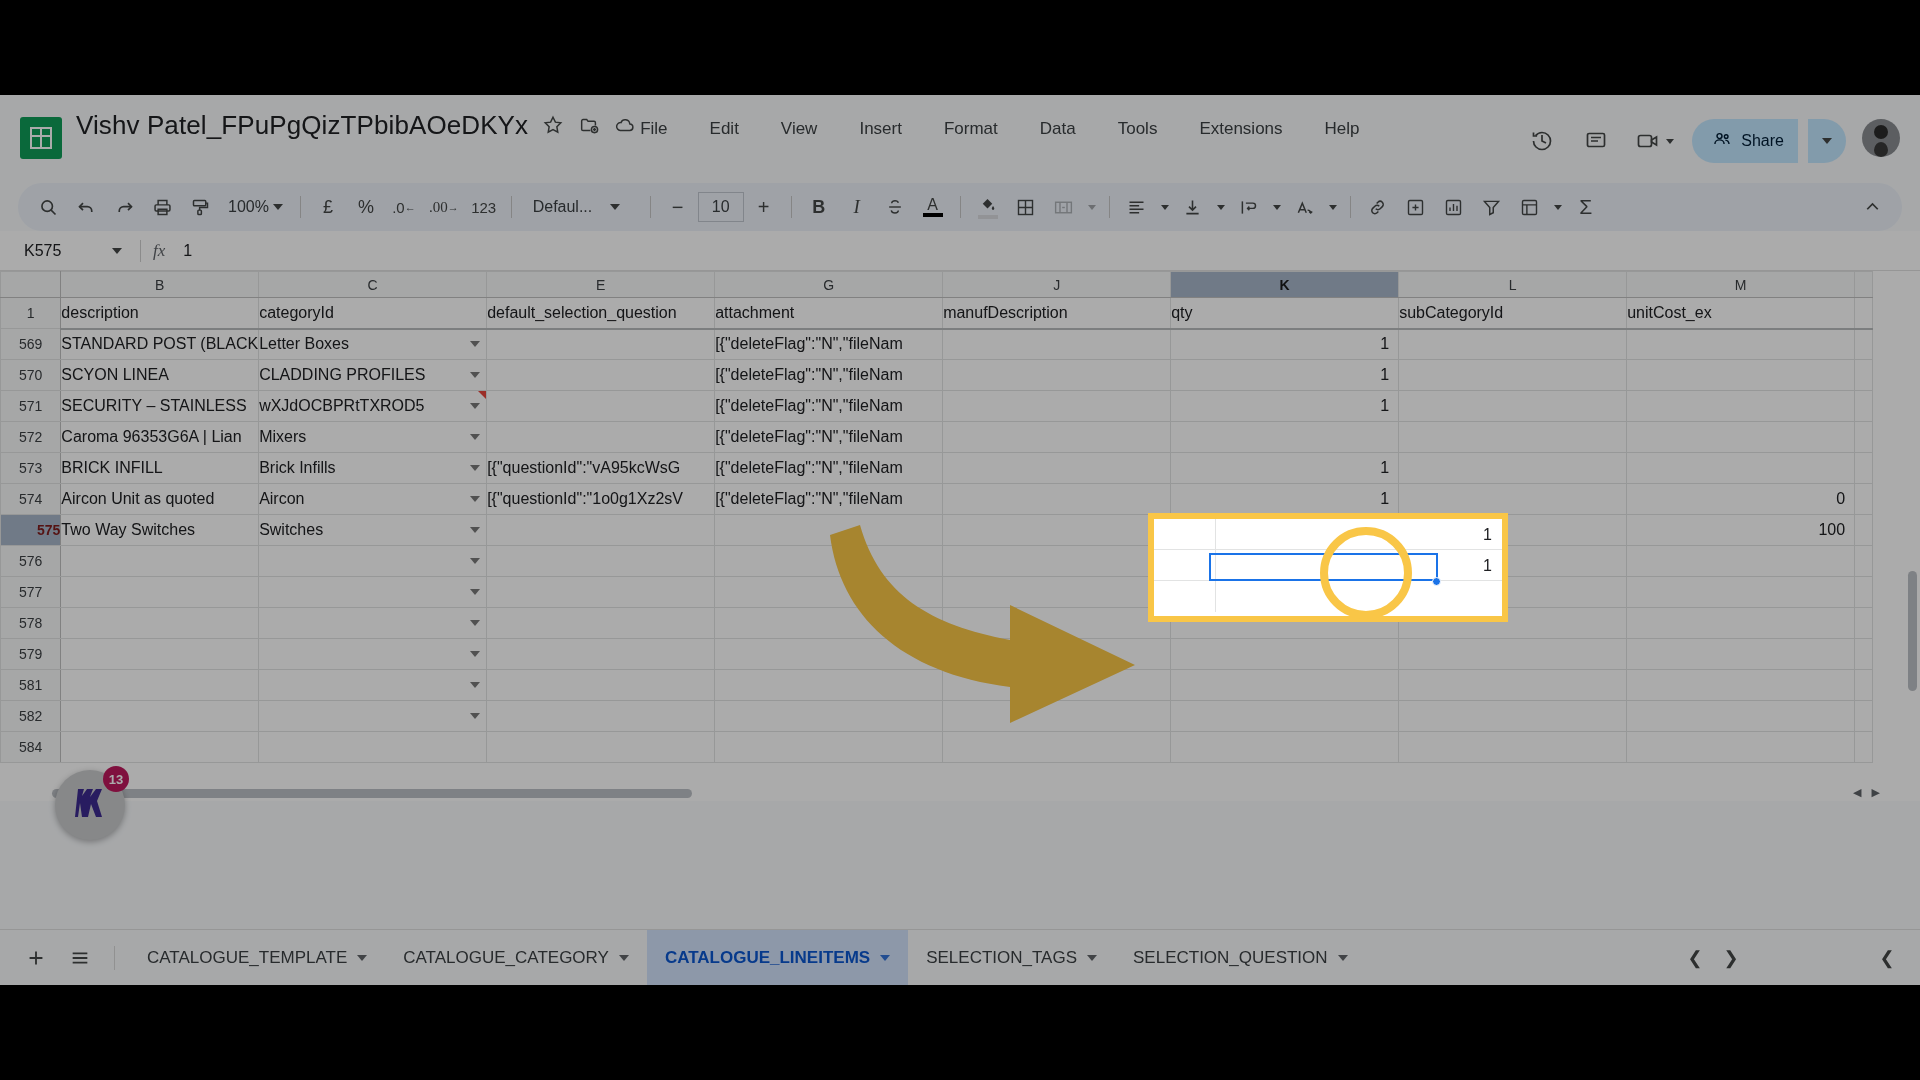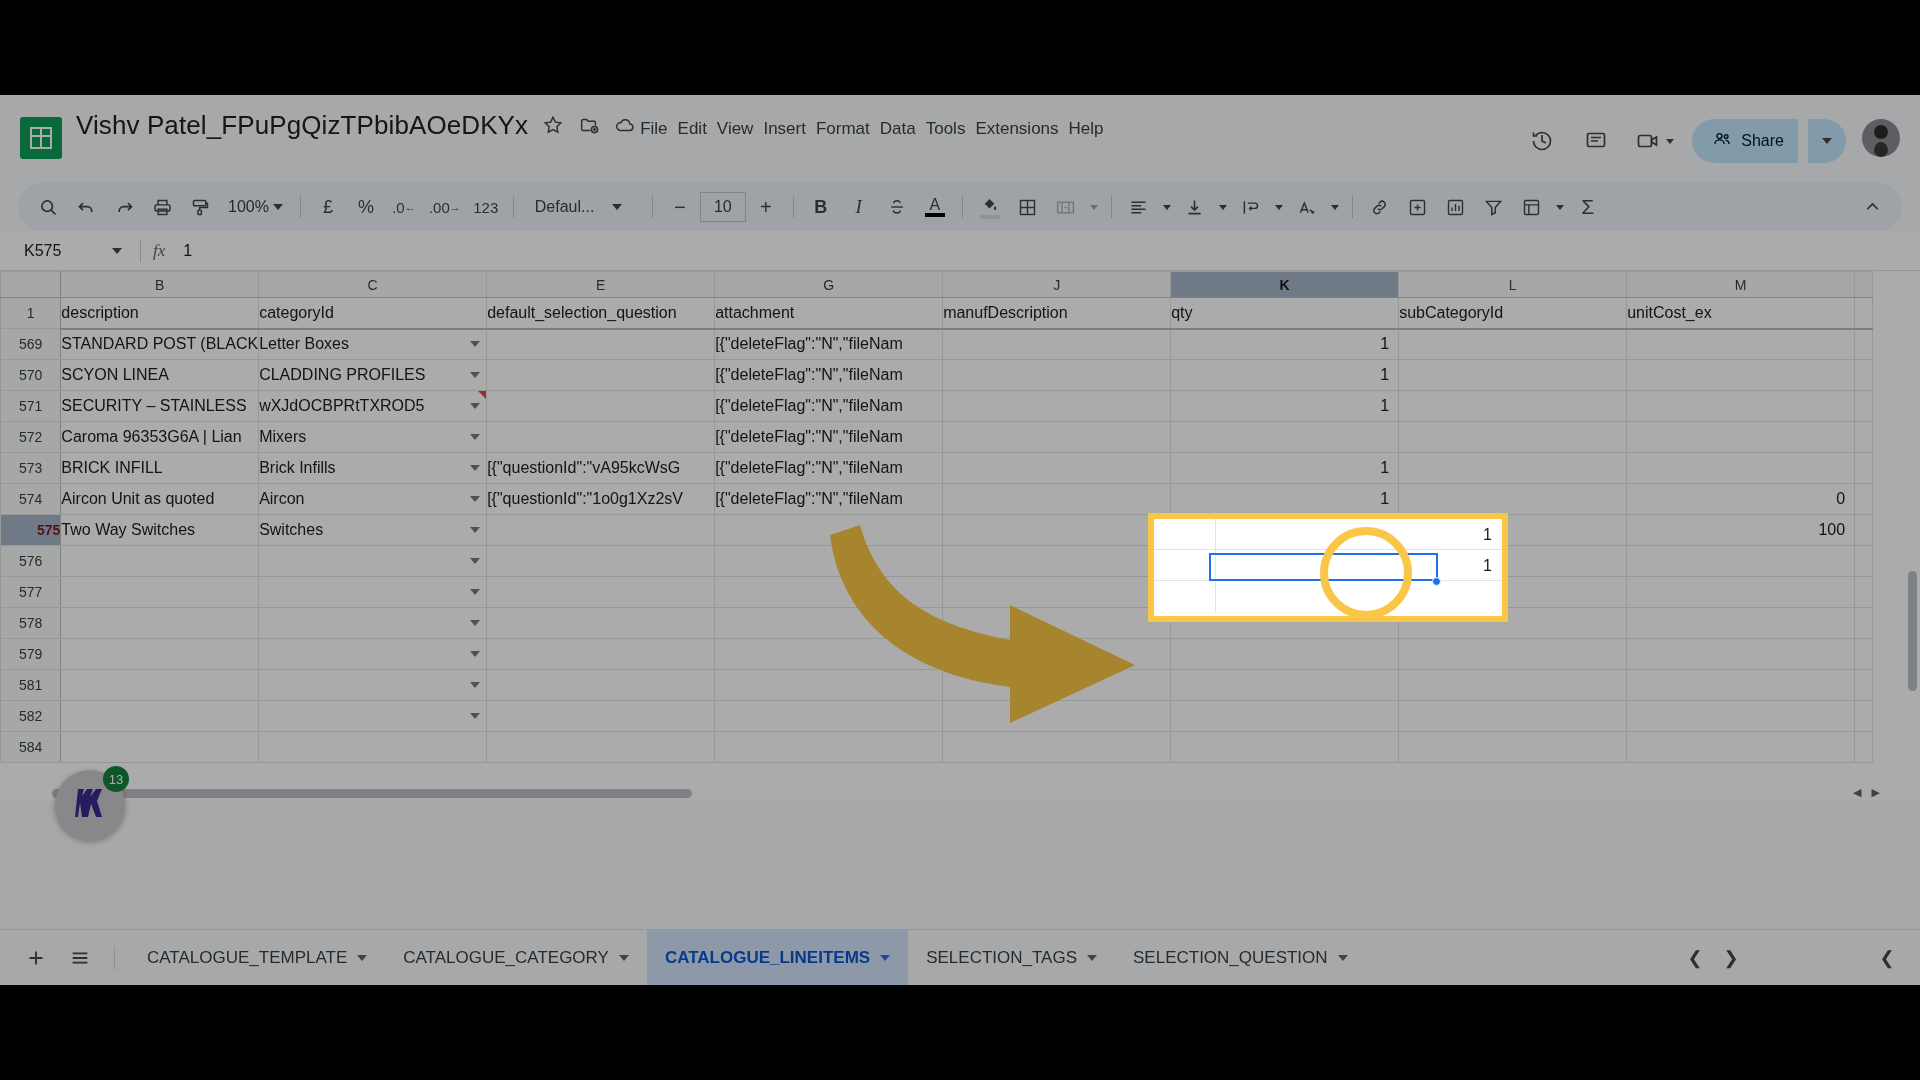--- a/index.html
+++ b/index.html
@@ -29,21 +29,21 @@
   }
   .doc-icon .sheet-grid::before, .doc-icon .sheet-grid::after {
     content: ""; position: absolute; background: #fff;
   }
   .doc-icon .sheet-grid::before { left: 10px; top: 18px; width: 22px; height: 2px; }
   .doc-icon .sheet-grid::after { left: 20px; top: 10px; width: 2px; height: 22px; }
   .title-col { display: flex; flex-direction: row; }
   .title-row { display: flex; align-items: center; gap: 14px; }
   .doc-title { font-size: 26px; color: #202124; letter-spacing: .1px; white-space: nowrap; }
   .title-ico { width: 22px; height: 22px; color: #5f6368; display: inline-block; cursor: pointer; }
-  .menubar { display: flex; gap: 6px; margin-top: 8px; margin-left: 2px; }
+  .menubar { display: flex; gap: 38px; margin-top: 8px; margin-left: 2px; }
   .menubar .mi { font-size: 17px; color: #3c4043; cursor: pointer; padding: 2px 2px; border-radius: 4px; }
 
   .tb-right { margin-left: auto; display: flex; gap: 10px; padding-top: 10px; }
   .circ-btn {
     width: 44px; height: 44px; border-radius: 50%;
     display: flex; align-items: center; justify-content: center;
     color: #444746; cursor: pointer;
   }
   .share-btn {
     display: flex; align-items: center; gap: 9px;
@@ -173,22 +173,22 @@
 
   
   .miro {
     position: absolute; left: 55px; bottom: 145px; width: 70px; height: 70px; border-radius: 50%;
     background: #c9cbcd; display: flex; align-items: center; justify-content: center;
     box-shadow: 0 2px 6px rgba(0,0,0,.3);
   }
   .miro svg { width: 40px; height: 40px; }
   .miro-badge {
     position: absolute; right: -4px; top: -4px; width: 26px; height: 26px; border-radius: 50%;
-    background: #15803d; color: #fff; font-size: 13px; display: flex; align-items: center; justify-content: center;
-    font-weight: normal;
+    background: #be185d; color: #fff; font-size: 13px; display: flex; align-items: center; justify-content: center;
+    font-weight: bold;
   }
   .dim { position:absolute; inset:0; background: rgba(0,0,0,0.33); pointer-events:none; }
 </style>
 </head>
 <body>
 
 <div id="app">
 
   <div class="titlebar">
     <div class="doc-icon">
@@ -305,21 +305,21 @@
       <span>100%</span>
       <span class="caret"></span>
     </div>
     <div class="tb-sep"></div>
     <div class="tbtn" style="font-size:18px;">£</div>
     <div class="tbtn" style="font-size:18px;">%</div>
     <div class="tbtn" style="font-size:15px;">
         <span>.0</span>
         <span style="font-size:11px;">←</span>
       </div>
-    <div class="tbtn" style="font-size:15px;">
+    <div class="tbtn" style="font-size:15px;font-family:Liberation Serif, serif;">
         <span>.00</span>
         <span style="font-size:11px;">→</span>
       </div>
     <div class="tbtn" style="font-size:15px;">123</div>
     <div class="tb-sep"></div>
     <div class="font-box">
       <span>Defaul...</span>
       <span class="caret"></span>
     </div>
     <div class="tb-sep"></div>

